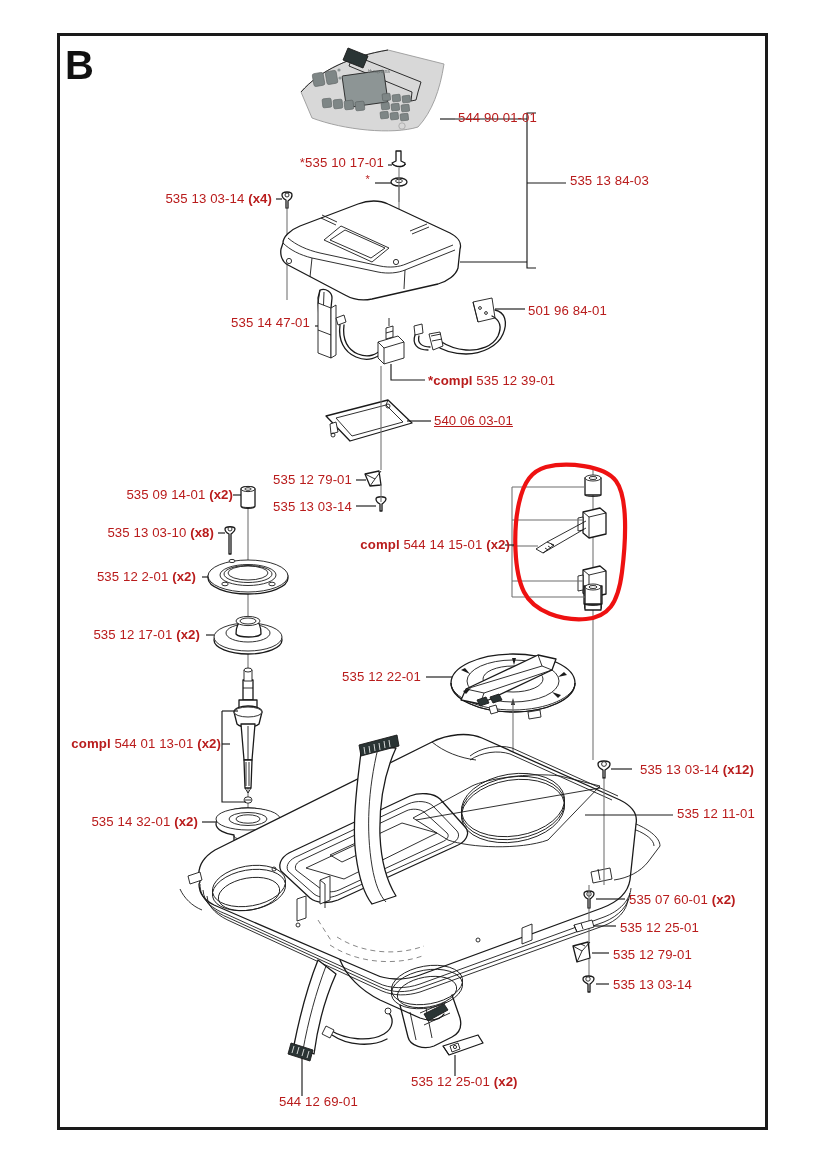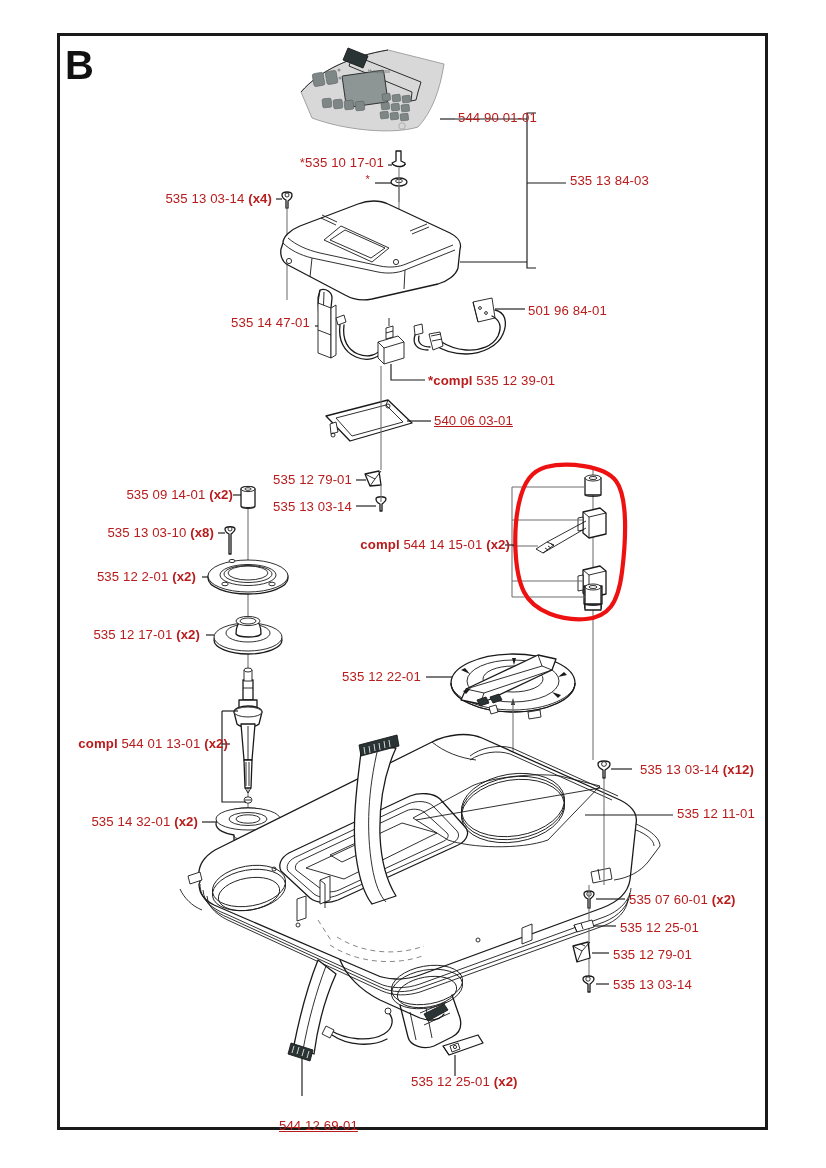--- a/index.html
+++ b/index.html
@@ -550,27 +550,27 @@
       <div class="lbl r" style="left: 310px; top: 316px;"><span>535 14 47-01</span></div>
       <div class="lbl" style="left: 528px; top: 304px;"><span>501 96 84-01</span></div>
       <div class="lbl" style="left: 428px; top: 374px;"><b>*compl</b> <span>535 12 39-01</span></div>
       <div class="lbl" style="left: 434px; top: 414px; text-decoration: underline;"><span>540 06 03-01</span></div>
       <div class="lbl r" style="left: 352px; top: 473px;"><span>535 12 79-01</span></div>
       <div class="lbl r" style="left: 352px; top: 500px;"><span>535 13 03-14</span></div>
       <div class="lbl r" style="left: 233px; top: 488px;"><span>535 09 14-01</span> <b>(x2)</b></div>
       <div class="lbl r" style="left: 214px; top: 526px;"><span>535 13 03-10</span> <b>(x8)</b></div>
       <div class="lbl r" style="left: 196px; top: 570px;"><span>535 12 2-01</span> <b>(x2)</b></div>
       <div class="lbl r" style="left: 200px; top: 628px;"><span>535 12 17-01</span> <b>(x2)</b></div>
-      <div class="lbl r" style="left: 228px; top: 737px;"><b>compl</b> <span>544 01 13-01</span> <b>(x2)</b></div>
+      <div class="lbl r" style="left: 221px; top: 737px;"><b>compl</b> <span>544 01 13-01</span> <b>(x2)</b></div>
       <div class="lbl r" style="left: 198px; top: 815px; text-align: center;"><span>535 14 32-01</span> <b>(x2)</b></div>
       <div class="lbl r" style="left: 510px; top: 538px; text-align: right;"><b>compl</b> <span>544 14 15-01</span> <b>(x2)</b></div>
       <div class="lbl r" style="left: 421px; top: 670px;"><span>535 12 22-01</span></div>
       <div class="lbl" style="left: 640px; top: 763px;"><span>535 13 03-14</span> <b>(x12)</b></div>
       <div class="lbl" style="left: 677px; top: 807px;"><span>535 12 11-01</span></div>
       <div class="lbl" style="left: 629px; top: 893px;"><span>535 07 60-01</span> <b>(x2)</b></div>
       <div class="lbl" style="left: 620px; top: 921px;"><span>535 12 25-01</span></div>
       <div class="lbl" style="left: 613px; top: 948px;"><span>535 12 79-01</span></div>
       <div class="lbl" style="left: 613px; top: 978px;"><span>535 13 03-14</span></div>
       <div class="lbl" style="left: 402px; top: 1075px; margin-left: 9px;"><span>535 12 25-01</span> <b>(x2)</b></div>
-      <div class="lbl" style="left: 279px; top: 1119px; text-decoration: underline;"><span>544 12 69-01</span></div>
+      <div class="lbl" style="left: 279px; top: 1095px;"><span>544 12 69-01</span></div>
     </div>
 
 </div>
 
 </body></html>

